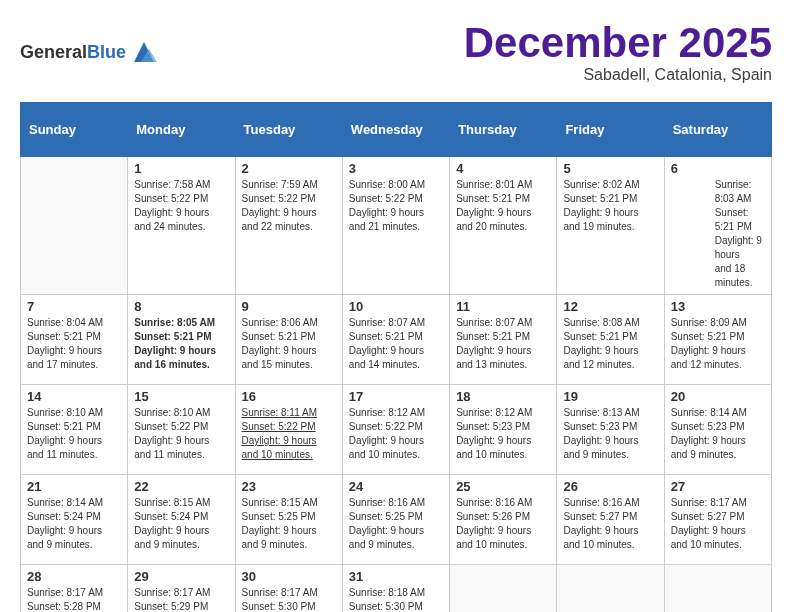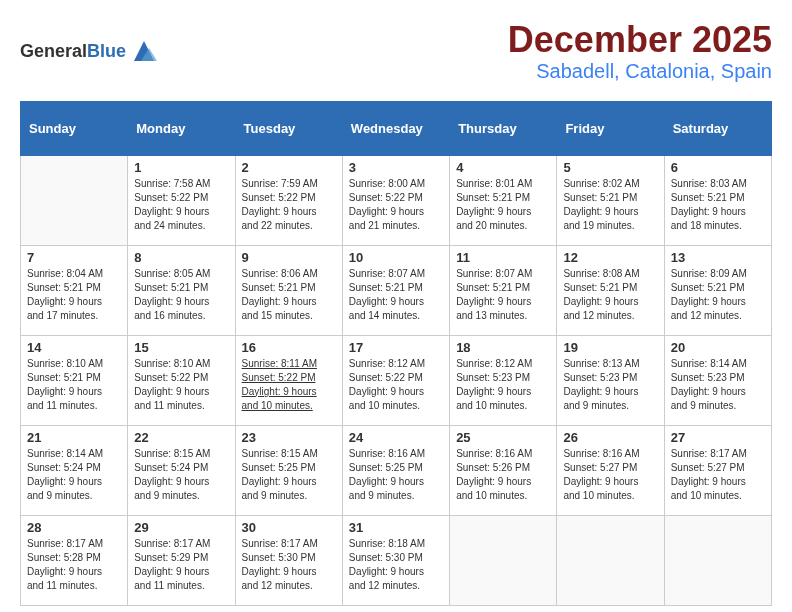--- a/index.html
+++ b/index.html
@@ -32,28 +32,28 @@
     }
     .logo-icon {
       width: 30px;
       height: 30px;
       margin-left: 3px;
     }
     .title-area {
       text-align: right;
     }
     .month-title {
-      font-size: 36px;
-      font-weight: bold;
-      color: #7f1d1d;
+      font-size: 42px;
+      font-weight: bold;
+      color: #4c1d95;
       line-height: 1.1;
     }
     .location-title {
-      font-size: 20px;
-      color: #3b82f6;
+      font-size: 16px;
+      color: #404040;
     }
     table {
       width: 100%;
       border-collapse: collapse;
       table-layout: fixed;
     }
     .day-header {
       background-color: #2e6db4;
       color: #fff;
       text-align: left;
@@ -150,37 +150,37 @@
         </td>
         <td>
           <span class="date-num">5</span>
           <div class="cell-info" style="white-space: pre-line;">Sunrise: 8:02 AM
 Sunset: 5:21 PM
 Daylight: 9 hours
 and 19 minutes.</div>
         </td>
         <td>
           <span class="date-num">6</span>
-          <div class="cell-info" style="white-space: pre-line;">Sunrise: 8:03 AM
+          <div class="cell-info" style="white-space: pre-line; margin-left: 44px;">Sunrise: 8:03 AM
 Sunset: 5:21 PM
 Daylight: 9 hours
 and 18 minutes.</div>
         </td>
       </tr>
       <tr>
         <td>
           <span class="date-num">7</span>
           <div class="cell-info" style="white-space: pre-line;">Sunrise: 8:04 AM
 Sunset: 5:21 PM
 Daylight: 9 hours
 and 17 minutes.</div>
         </td>
         <td>
           <span class="date-num">8</span>
-          <div class="cell-info" style="white-space: pre-line;">Sunrise: 8:05 AM
+          <div class="cell-info" style="white-space: pre-line; font-weight: bold;">Sunrise: 8:05 AM
 Sunset: 5:21 PM
 Daylight: 9 hours
 and 16 minutes.</div>
         </td>
         <td>
           <span class="date-num">9</span>
           <div class="cell-info" style="white-space: pre-line;">Sunrise: 8:06 AM
 Sunset: 5:21 PM
 Daylight: 9 hours
 and 15 minutes.</div>

